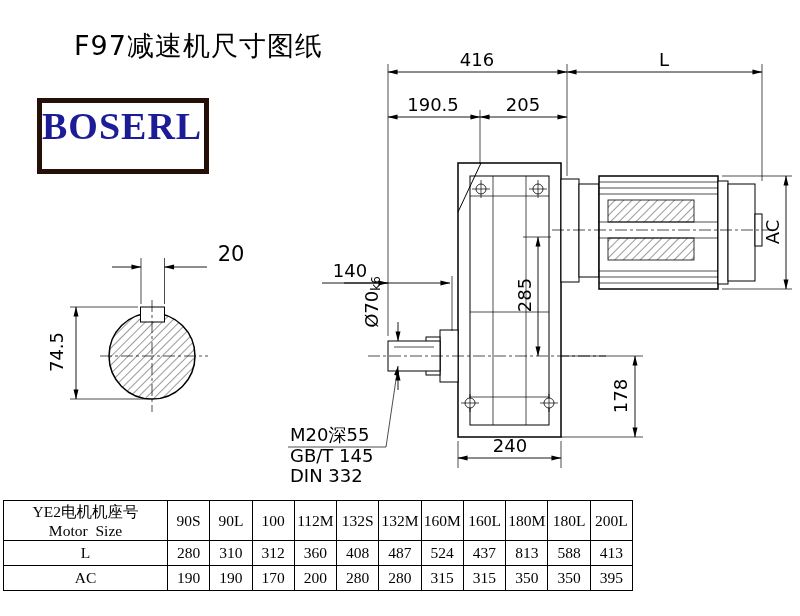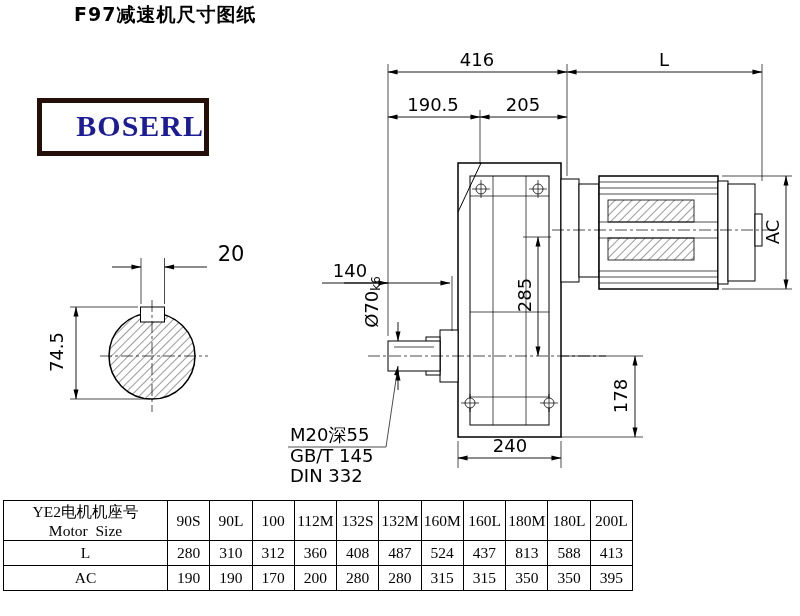--- a/index.html
+++ b/index.html
@@ -1,21 +1,21 @@
 <!DOCTYPE html>
 <html><head>
 <meta charset="utf-8">
 <style>
   *{margin:0;padding:0;box-sizing:border-box}
   html,body{width:800px;height:616px;background:#fff;overflow:hidden;position:relative;
     font-family:"DejaVu Sans",sans-serif;color:#000}
-  .page-title{position:absolute;left:74px;top:2px;font-size:19px;font-weight:bold;letter-spacing:1px}
-  .brand-box{position:absolute;left:37px;top:98px;width:172px;height:58px;border:5px solid #241008;
+  .page-title{position:absolute;left:74px;top:28px;font-size:27px;font-weight:normal;letter-spacing:1px}
+  .brand-box{position:absolute;left:37px;top:98px;width:172px;height:76px;border:5px solid #241008;
     background:#fff;color:#1c1c96;font-family:"Liberation Serif",serif;font-weight:bold;
-    font-size:30px;text-align:right;line-height:46px;letter-spacing:1px}
+    font-size:38px;text-align:left;line-height:46px;letter-spacing:1px}
   svg.drawing{position:absolute;left:0;top:0}
   .ol2{stroke:#000;stroke-width:1;fill:none}
   .tl{stroke:#000;stroke-width:0.7;fill:none}
   .dl{stroke:#000;stroke-width:0.9;fill:none}
   .cl{stroke:#000;stroke-width:0.7;fill:none;stroke-dasharray:12 3 3 3}
   text.dim{font-family:"DejaVu Sans",sans-serif;font-size:18px;fill:#000}
   text.dim-lg{font-size:21px}
   text.note{font-family:"DejaVu Sans",sans-serif;font-size:18px;fill:#000}
   tspan.tol{font-size:12px}
   

